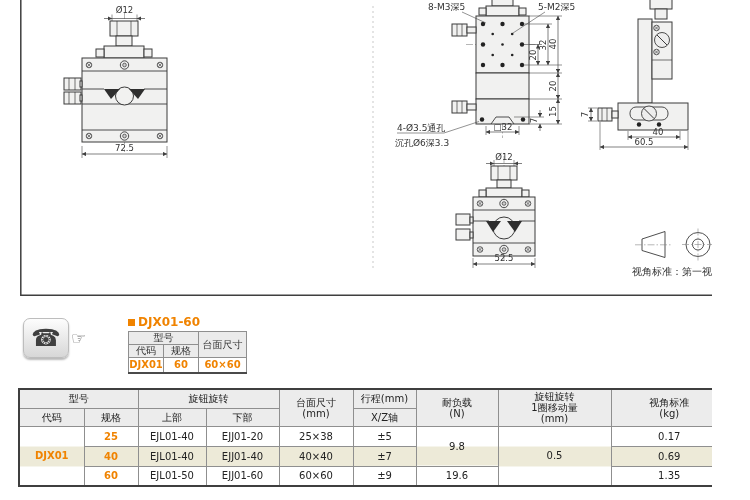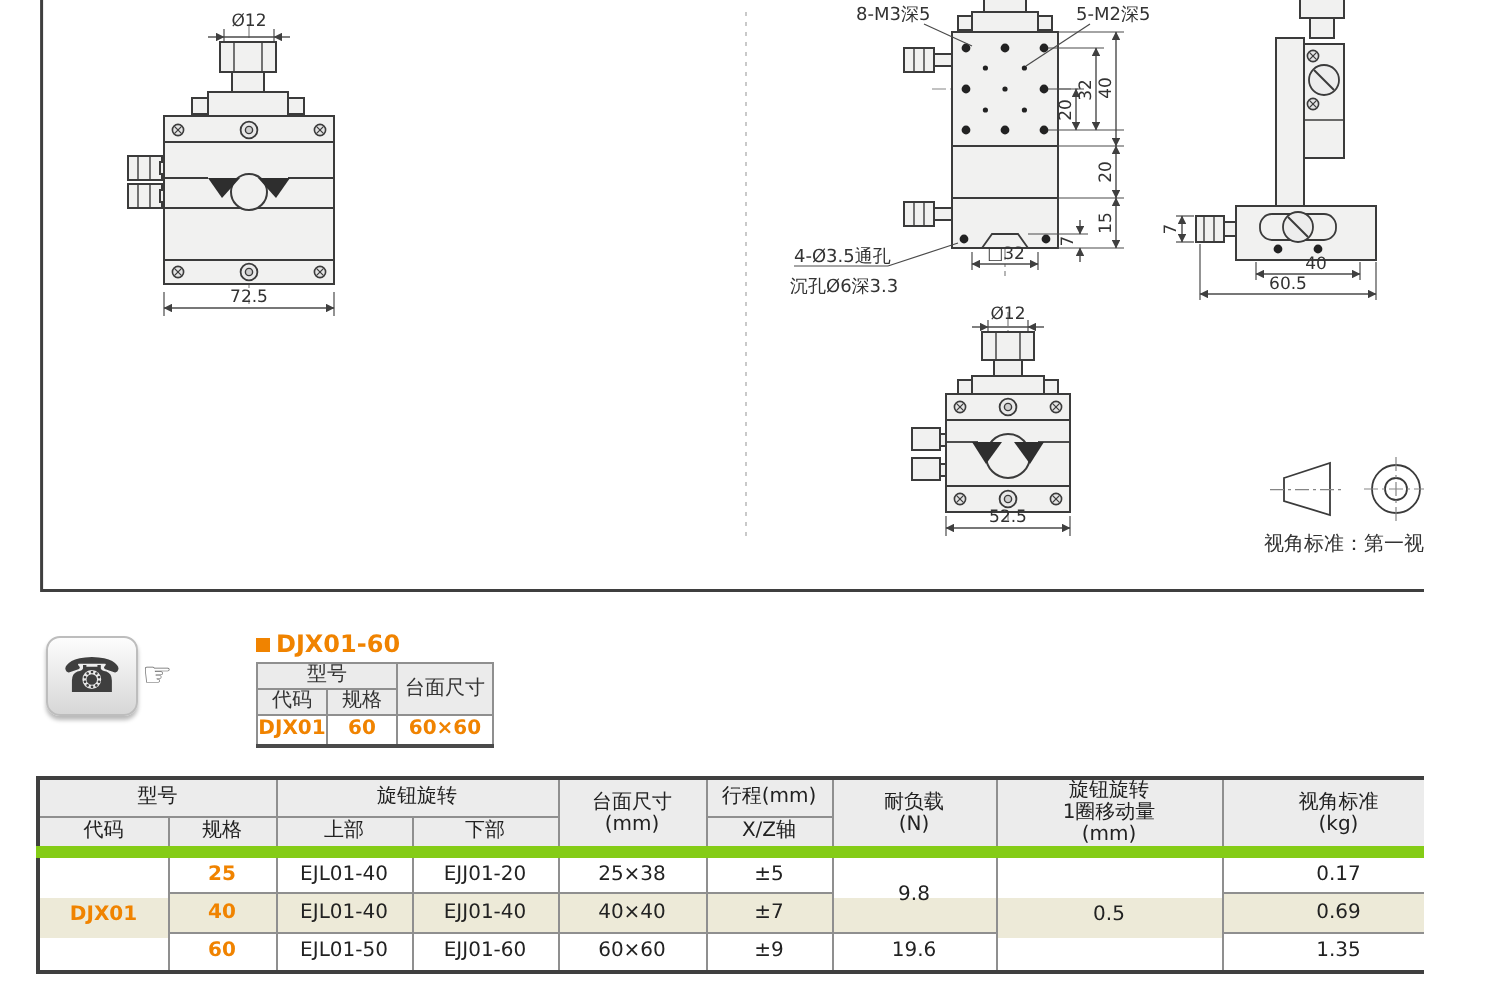--- a/index.html
+++ b/index.html
@@ -36,21 +36,21 @@
   .ordtab th,.ordtab td{border:1px solid #8f8f8f;text-align:center;padding:0;font-weight:normal;line-height:12px;overflow:hidden;}
   .ordtab th{background:#ebebeb;}
   .ordtab .orange{color:#f08300;font-weight:bold;}
 
   
   .spec{position:absolute;left:18px;top:388px;width:709px;border-collapse:collapse;table-layout:fixed;
         font-size:10px;color:#222;border:2px solid #3f3f3f;}
   .spec th,.spec td{border:1px solid #8f8f8f;text-align:center;padding:0;font-weight:normal;
         line-height:11px;overflow:hidden;}
   .spec thead th{background:#ececec;}
-  .spec tbody tr:first-child td{border-top:6px solid #84cc16;}
+  .spec tbody tr:first-child td{border-top:1px solid #84cc16;}
   .spec .orange{color:#f08300;font-weight:bold;}
   .spec .beige{background:#edead8;}
   .codecell{background:linear-gradient(#fff 0 20px,#edead8 20px 40px,#fff 40px);}
   .loadcell{background:linear-gradient(#fff 0 20px,#edead8 20px);}
 </style>
 </head>
 <body>
 
 <div id="root">
 

